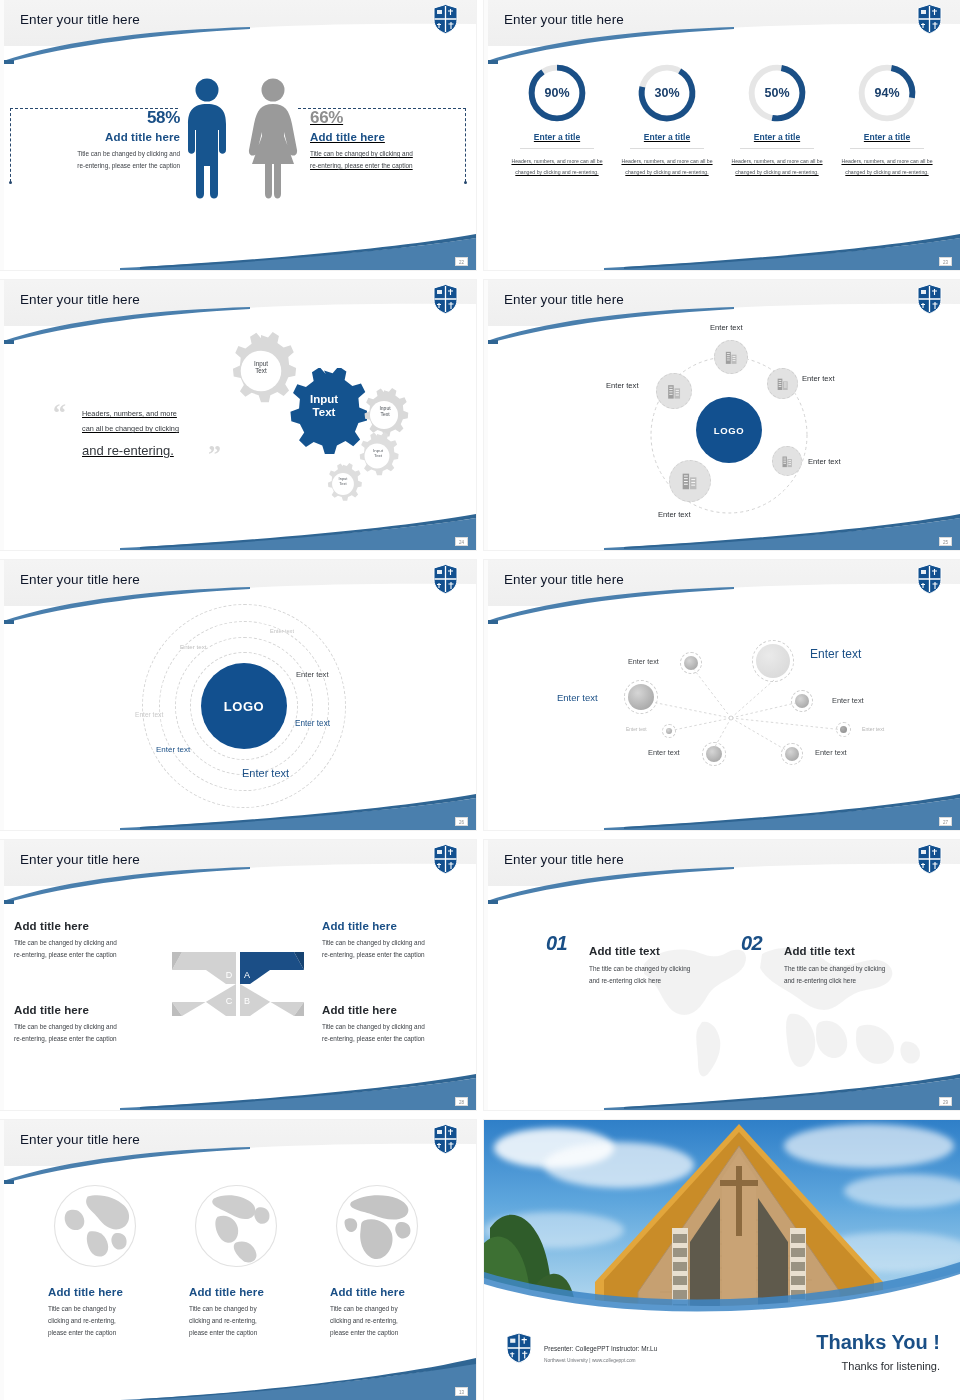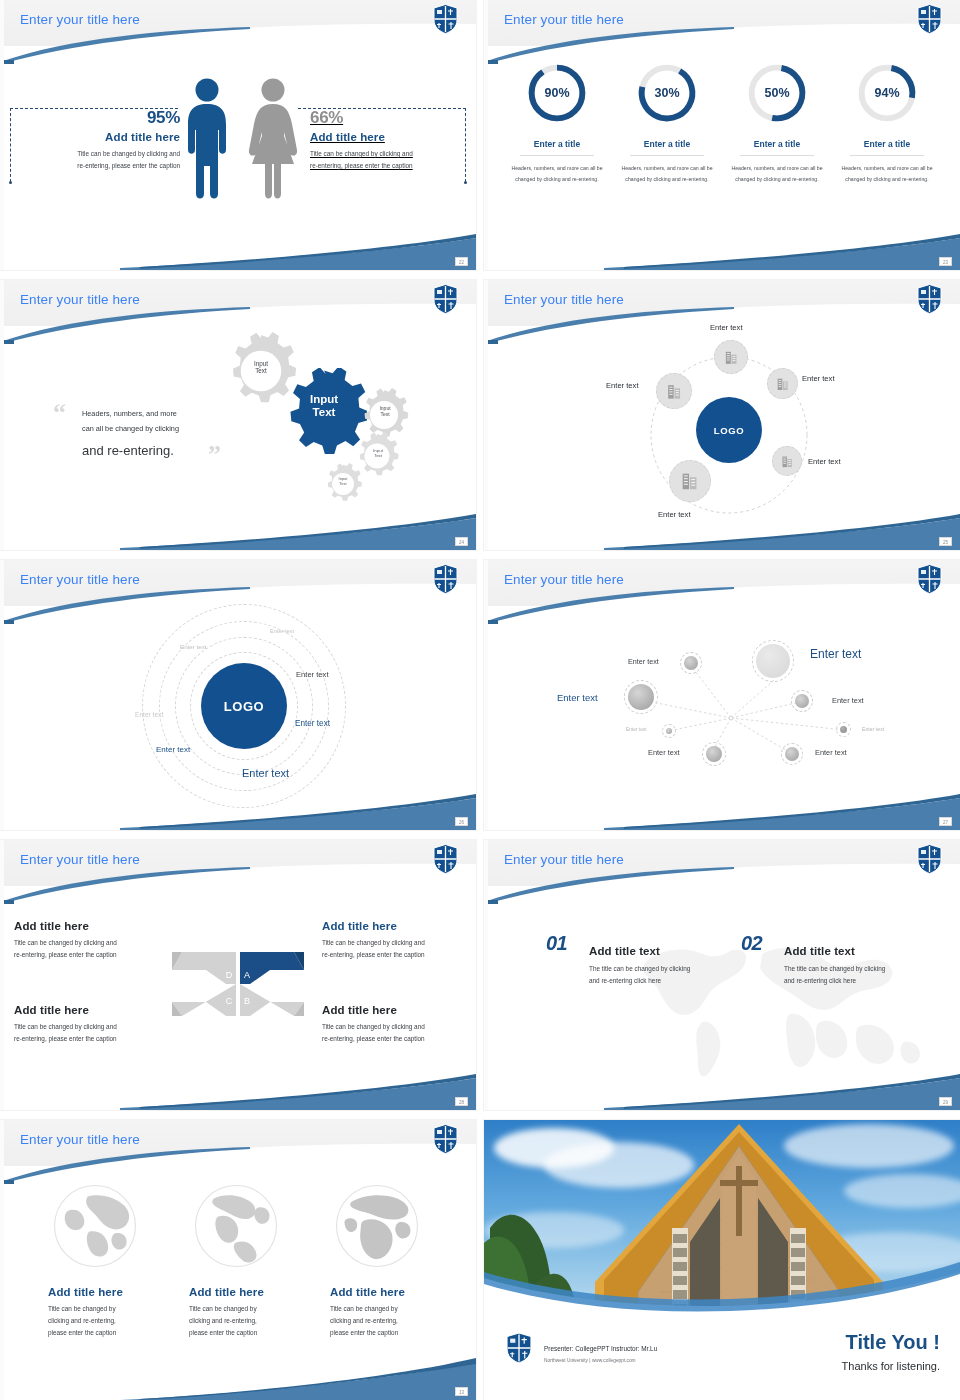--- a/index.html
+++ b/index.html
@@ -26,21 +26,21 @@
     overflow: hidden;
     box-shadow: 0 0 0 1px #f2f2f2;
   }
   
   .hdr-band {
     position: absolute; left: 0; top: 0; width: 100%; height: 46px;
     background: linear-gradient(180deg,#f4f4f4 0%, #efefef 100%);
   }
   .slide-title {
     position: absolute; left: 20px; top: 12px;
-    font-size: 13.5px; color: #3b82f6; letter-spacing: .1px;
+    font-size: 13.5px; color: #0f172a; letter-spacing: .1px;
     white-space: nowrap;
   }
   .logo-shield { position: absolute; right: 18px; top: 4px; width: 25px; height: 30px; }
   .pagebadge {
     position: absolute; right: 8px; bottom: 4px;
     width: 13px; height: 9px; border: 1px solid #d8d8d8;
     font-size: 4.5px; color: #8d8d8d; text-align: center; line-height: 9px;
     background: #fff;
   }
   .swoosh-top, .swoosh-bot { position: absolute; pointer-events: none; }
@@ -70,27 +70,27 @@
     content:''; position:absolute; width:3px; height:3px; background:#27486e;
     border-radius:50%; left:-2px; bottom:-2px;
   }
   .bracket.right::after { left:auto; right:-2px; }
   .pct { font-size: 17px; font-weight: bold; letter-spacing: -.3px; }
   .fig { position: absolute; top: 22px; }
 
   
   .donut-row { position: absolute; left: 0; top: 62px; width: 100%;
                display: flex; justify-content: space-around; padding: 0 18px; }
-  .donut-col { width: 92px; text-align: center; }
+  .donut-col { width: 92px; text-align: center; text-decoration: underline; }
   .donut { position: relative; width: 62px; height: 62px; margin: 0 auto; }
   .donut .val {
     position: absolute; inset: 0; display: flex; align-items: center;
     justify-content: center; font-size: 12.5px; font-weight: bold; color: #1a3f6b;
   }
-  .donut-title { margin-top: 15px; font-size: 8.5px; font-weight: bold; color: #1a4f86; }
+  .donut-title { margin-top: 8px; font-size: 8.5px; font-weight: bold; color: #1a4f86; }
   .donut-rule { height: 1px; background: #dcdcdc; margin: 6px 9px 7px; }
   .donut-body { font-size: 5.2px; line-height: 2.1; color: #4a4f55; }
 
   
   .quote-mark { position: absolute; font-size: 26px; color: #d9d9d9;
                 font-family: "Liberation Serif", serif; font-weight: bold; }
   .gear-txt { position:absolute; text-align:center; line-height:1.15; }
 
   
   .node-lbl { position: absolute; font-size: 7.6px; color: #2b2f34; white-space: nowrap; }
@@ -160,21 +160,21 @@
       <rect x="8" y="12" width="10" height="8" fill="#ffffff" opacity=".9"></rect>
       <path d="M35 10 L35 22 M30 14 L40 14" stroke="#ffffff" stroke-width="2.2"></path>
       <path d="M12 38 L12 48 M8 41 L16 41" stroke="#ffffff" stroke-width="2.2"></path>
       <path d="M36 36 L36 50 M31 40 L41 40" stroke="#ffffff" stroke-width="2.2"></path>
     </svg>
 
     <div class="s1-wrap">
 
       <div class="bracket" style="left:10px;"></div>
       <div style="position:absolute;left:30px;top:52px;width:150px;text-align:right;">
-        <div class="pct t-blue">95%</div>
+        <div class="pct t-blue">58%</div>
         <div class="h-add t-blue" style="margin-top:3px;">Add title here</div>
         <div class="body-sm" style="margin-top:5px;">Title can be changed by clicking and</div>
         <div class="body-sm">re-entering, please enter the caption</div>
       </div>
 
       <svg class="fig" style="left:183px;width:48px;height:122px;" viewBox="0 0 48 122">
         <circle cx="24" cy="12" r="11.5" fill="#17558f"></circle>
         <path d="M24 26 C10 26 5 33 5 46 L5 72 C5 77 12 77 12 72 L12 52 L13 52 L13 86 L13 116 C13 122 21 122 21 116 L21 88 L27 88 L27 116 C27 122 35 122 35 116 L35 86 L35 52 L36 52 L36 72 C36 77 43 77 43 72 L43 46 C43 33 38 26 24 26 Z" fill="#17558f"></path>
       </svg>
 
@@ -289,21 +289,21 @@
       <path d="M25 1 L48 8 L48 32 C48 46 37 55 25 59 C13 55 2 46 2 32 L2 8 Z" fill="#12508f"></path>
       <path d="M25 1 L48 8 L48 32 C48 46 37 55 25 59 C13 55 2 46 2 32 L2 8 Z" fill="none" stroke="#ffffff" stroke-width="2"></path>
       <path d="M25 4 L25 56 M3 30 L47 30" stroke="#ffffff" stroke-width="2.6"></path>
       <rect x="8" y="12" width="10" height="8" fill="#ffffff" opacity=".9"></rect>
       <path d="M35 10 L35 22 M30 14 L40 14" stroke="#ffffff" stroke-width="2.2"></path>
       <path d="M12 38 L12 48 M8 41 L16 41" stroke="#ffffff" stroke-width="2.2"></path>
       <path d="M36 36 L36 50 M31 40 L41 40" stroke="#ffffff" stroke-width="2.2"></path>
     </svg>
 
     <div class="quote-mark" style="left:53px;top:118px;">“</div>
-    <div style="position:absolute;left:82px;top:126px;width:130px;">
+    <div style="position:absolute;left:82px;top:126px;width:130px;text-decoration:underline;">
       <div style="font-size:7.3px;line-height:2.1;color:#34383d;">Headers, numbers, and more</div>
       <div style="font-size:7.3px;line-height:2.1;color:#34383d;">can all be changed by clicking</div>
       <div style="font-size:13px;line-height:2.1;color:#34383d;">and re-entering.</div>
     </div>
     <div class="quote-mark" style="left:208px;top:160px;">”</div>
 
     <svg style="position:absolute;left:222px;top:52px;width:78px;height:78px;" viewBox="0 0 100 100">
       <path d="M50 4 l9 3 6-7 8 5-2 9 8 6 9-3 4 9-7 6 1 10 9 4-1 10-9 2-4 9 5 8-7 7-8-5-9 4-2 9h-10l-3-9-9-3-8 5-7-7 5-8-4-9-9-2-1-10 9-4 1-10-7-6 4-9 9 3 8-6-2-9 8-5 6 7z" fill="#d9d9d9"></path>
       <circle cx="50" cy="50" r="26" fill="#ffffff"></circle>
     </svg>
@@ -861,21 +861,21 @@
           <rect x="126" y="58" width="38" height="6"></rect>
         </g>
       </svg>
 
       <svg style="position:absolute;left:0;bottom:-2px;width:100%;height:70px;" viewBox="0 0 476 70" preserveAspectRatio="none">
         <path d="M0,30 C140,72 340,64 476,24 L476,70 L0,70 Z" fill="#ffffff"></path>
         <path d="M0,24 C140,66 340,58 476,14 L476,26 C340,70 140,78 0,36 Z" fill="#3d86c6" opacity=".85"></path>
       </svg>
     </div>
 
-    <div class="thanks-big">Title You !</div>
+    <div class="thanks-big">Thanks You !</div>
     <div class="thanks-sub">Thanks for listening.</div>
 
     <svg style="position:absolute;left:22px;bottom:36px;width:26px;height:32px;" viewBox="0 0 50 60">
       <path d="M25 1 L48 8 L48 32 C48 46 37 55 25 59 C13 55 2 46 2 32 L2 8 Z" fill="#12508f"></path>
       <path d="M25 1 L48 8 L48 32 C48 46 37 55 25 59 C13 55 2 46 2 32 L2 8 Z" fill="none" stroke="#ffffff" stroke-width="2"></path>
       <path d="M25 4 L25 56 M3 30 L47 30" stroke="#ffffff" stroke-width="2.6"></path>
       <rect x="8" y="12" width="10" height="8" fill="#ffffff" opacity=".9"></rect>
       <path d="M35 10 L35 22 M30 14 L40 14" stroke="#ffffff" stroke-width="2.2"></path>
       <path d="M12 38 L12 48 M8 41 L16 41" stroke="#ffffff" stroke-width="2.2"></path>
       <path d="M36 36 L36 50 M31 40 L41 40" stroke="#ffffff" stroke-width="2.2"></path>

